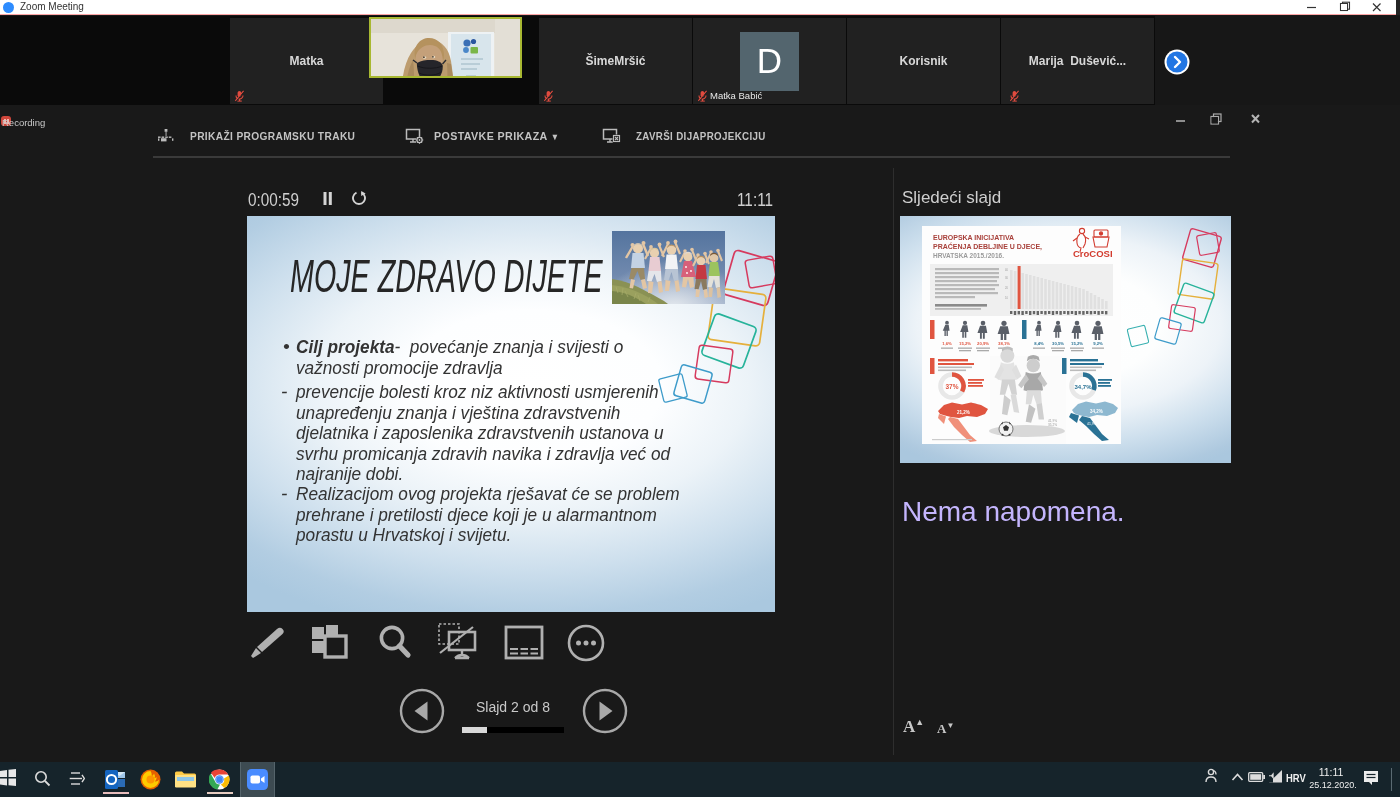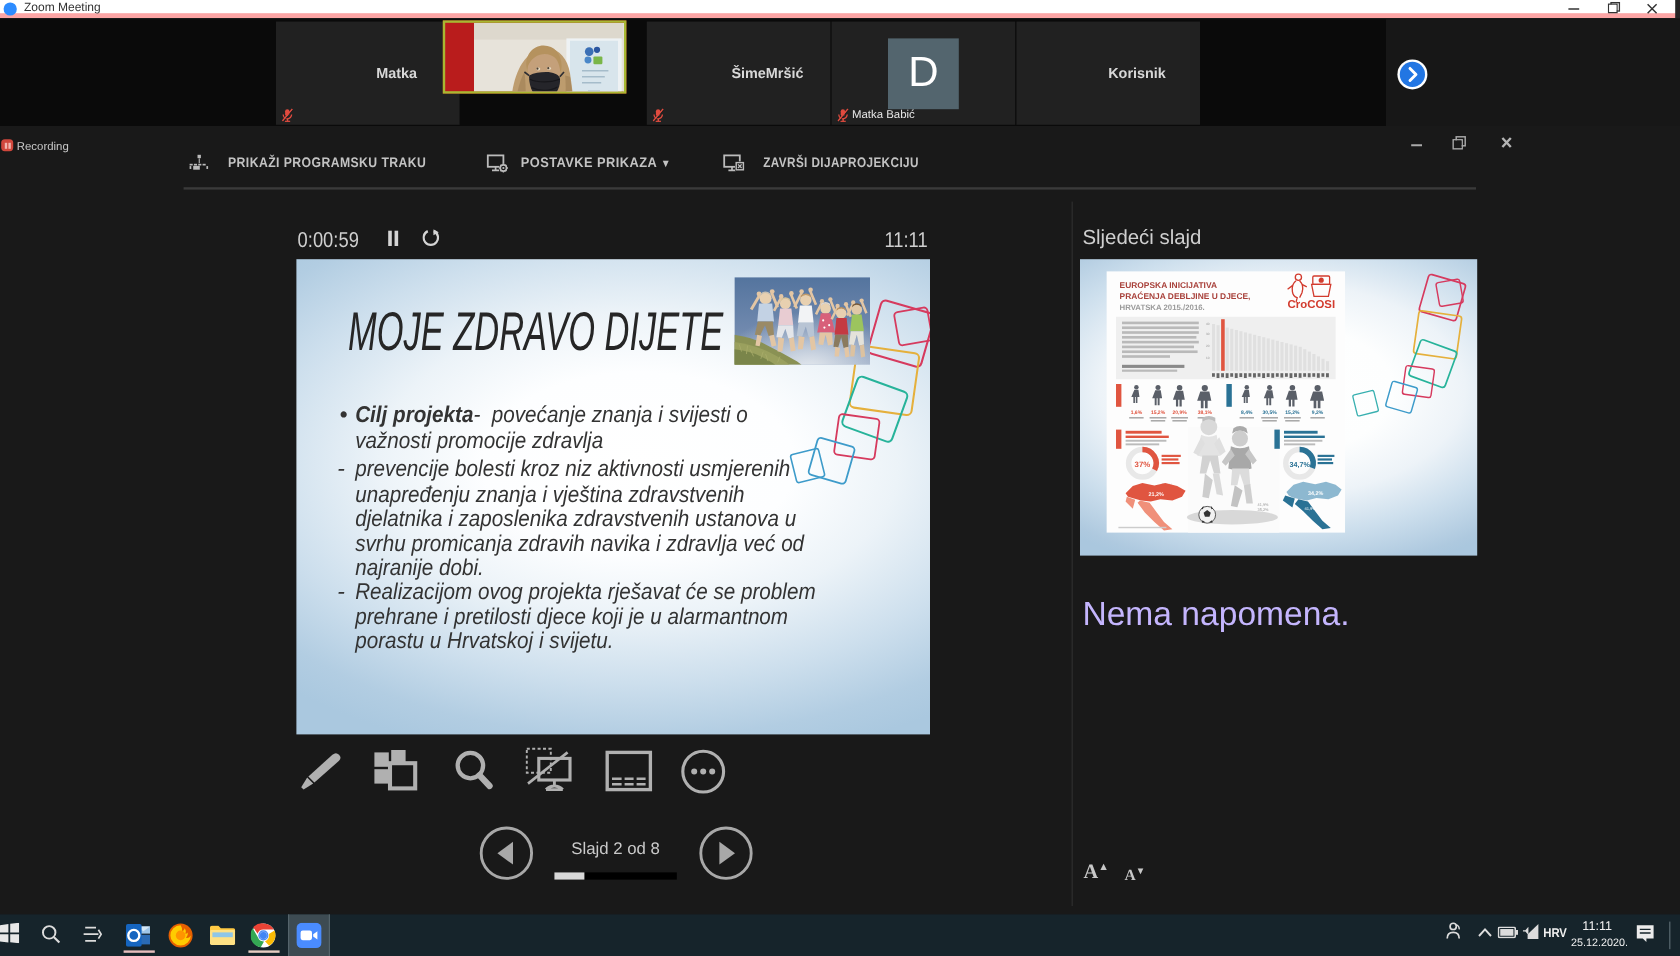--- a/index.html
+++ b/index.html
@@ -3,29 +3,29 @@
 <meta charset="utf-8">
 <style>
 * { margin:0; padding:0; box-sizing:border-box; }
 html,body { width:1400px; height:797px; overflow:hidden; background:#191919;
   font-family:"Liberation Sans", sans-serif; }
 .abs { position:absolute; }
 #stage { position:relative; width:1400px; height:797px; }
 
 
 #titlebar { position:absolute; left:0; top:0; width:1400px; height:15px;
-  background:#ffffff; border-bottom:4px solid #fca5a5; }
+  background:#ffffff; border-bottom:1px solid #fca5a5; }
 #titlebar .zicon { position:absolute; left:3px; top:2px; width:11px; height:11px;
   border-radius:50%; background:#2d8cff; }
 #titlebar .ttext { position:absolute; left:20px; top:1px; font-size:10px; color:#333; }
 
 
 #strip { position:absolute; left:0; top:16px; width:1400px; height:89px; background:#0a0a0a; }
 #strip .rightfill { position:absolute; left:1155px; top:0; width:245px; height:89px; background:#171717; }
-.tile { position:absolute; top:2px; height:86px; width:153px; background:#212121;padding-left:24px; }
+.tile { position:absolute; top:2px; height:86px; width:153px; background:#212121; }
 .tile .nm { position:absolute; width:100%; top:36px; text-align:center; color:#d8d8d8;
   font-size:12px; font-weight:bold; }
 .micwrap { position:absolute; left:4px; bottom:2px; width:11px; height:12px; }
 
 
 .tbtxt { position:absolute; top:130px; font-size:11.5px; font-weight:bold; color:#c3c3c3; letter-spacing:0.4px; }
 #tbline { position:absolute; left:153px; top:156px; width:1077px; height:2px; background:#3a3a3a; }
 
 
 .timer { position:absolute; top:189.5px; color:#cfcfcf; font-size:18px; transform:scaleX(0.85); transform-origin:left top; white-space:nowrap; }
@@ -62,21 +62,21 @@
       <rect x="37.5" y="3.5" width="7" height="7" fill="none" stroke="#333" stroke-width="1.1"></rect>
       <rect x="39.5" y="2.2" width="7" height="7" fill="none" stroke="#333" stroke-width="1.1"></rect>
       <rect x="38" y="4" width="6" height="6" fill="#fff"></rect>
       <path d="M70 3.5 L77.5 11 M77.5 3.5 L70 11" stroke="#333" stroke-width="1.2"></path>
     </svg>
   </div>
 
   <div class="abs" style="left:1px;top:116px;width:10px;height:10px;border-radius:3px;background:#d0473c"></div>
   <div class="abs" style="left:3.5px;top:118.5px;width:2px;height:5px;background:#f2b6af"></div>
   <div class="abs" style="left:6.5px;top:118.5px;width:2px;height:5px;background:#f2b6af"></div>
-  <div class="abs" style="left:14px;top:117px;font-size:9.5px;color:#c9c9c9">Recording</div>
+  <div class="abs" style="left:2px;top:117px;font-size:9.5px;color:#c9c9c9">Recording</div>
 
   <svg class="abs" style="left:1170px;top:112px" width="100" height="14" viewBox="0 0 100 14">
     <line x1="6" y1="9" x2="15" y2="9" stroke="#aaa" stroke-width="1.6"></line>
     <rect x="41" y="4.5" width="7.5" height="7.5" fill="none" stroke="#aaa" stroke-width="1.2"></rect>
     <rect x="43.5" y="2" width="7.5" height="7.5" fill="none" stroke="#aaa" stroke-width="1.2"></rect>
     <rect x="41.6" y="5.1" width="6.3" height="6.3" fill="#191919"></rect>
     <path d="M82 3 L89 10.5 M89 3 L82 10.5" stroke="#b4b4b4" stroke-width="2"></path>
   </svg>
 
   <svg class="abs" style="left:157px;top:128px" width="18" height="16" viewBox="0 0 18 16">
@@ -235,20 +235,33 @@
           </g>
           <line x1="1.4" y1="10.8" x2="9.6" y2="0.8" stroke="#e04b3f" stroke-width="1.2"></line>
           <line x1="2.4" y1="11.2" x2="10.2" y2="1.6" stroke="#1e1e1e" stroke-width="0.7"></line>
         </svg>
     </div>
 
     <div class="tile" style="left:847px">
         <div class="nm">Korisnik</div>
       </div>
 
+    <div class="tile" style="left:1001px">
+        <div class="nm">Marija&nbsp; Dušević...</div>
+      <svg class="micwrap" style="left:8px" viewBox="0 0 11 12">
+          <g fill="#e04b3f">
+            <rect x="3.6" y="1" width="3.6" height="6" rx="1.8"></rect>
+            <path d="M2 5.5 a3.5 3.5 0 0 0 7 0" stroke="#e04b3f" stroke-width="1.1" fill="none"></path>
+            <rect x="5" y="9" width="1.2" height="2"></rect>
+            <rect x="3.4" y="10.6" width="4.4" height="1"></rect>
+          </g>
+          <line x1="1.4" y1="10.8" x2="9.6" y2="0.8" stroke="#e04b3f" stroke-width="1.2"></line>
+          <line x1="2.4" y1="11.2" x2="10.2" y2="1.6" stroke="#1e1e1e" stroke-width="0.7"></line>
+        </svg>
+    </div>
   </div>
 
   <div id="tbline"></div>
 
   <div id="slide">
 
     <svg class="abs" style="left:410px;top:14px" width="118" height="200" viewBox="0 0 118 200" fill="none" stroke-linejoin="round">
       <g transform="translate(94,48) rotate(16)">
           <rect x="-23" y="-23" width="46" height="46" rx="4" stroke="#d63a5e" stroke-width="1.7"></rect>
         </g>

